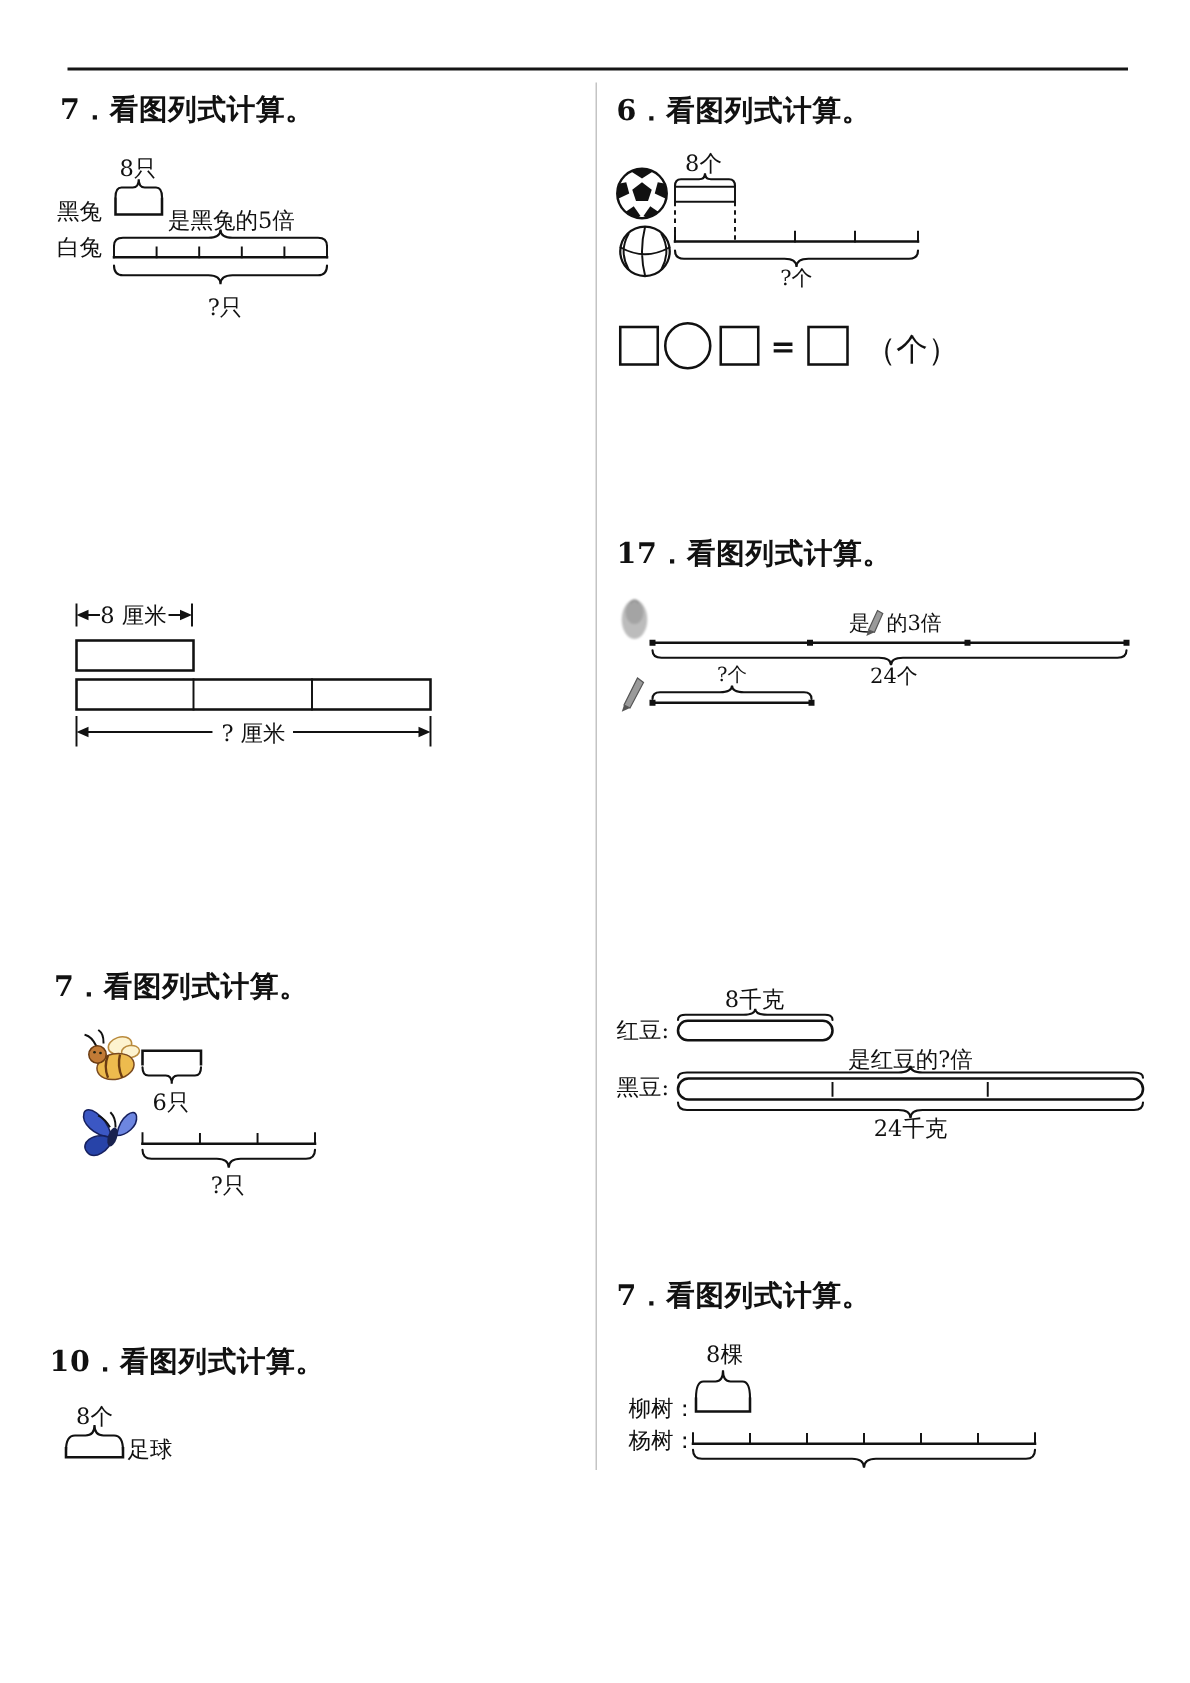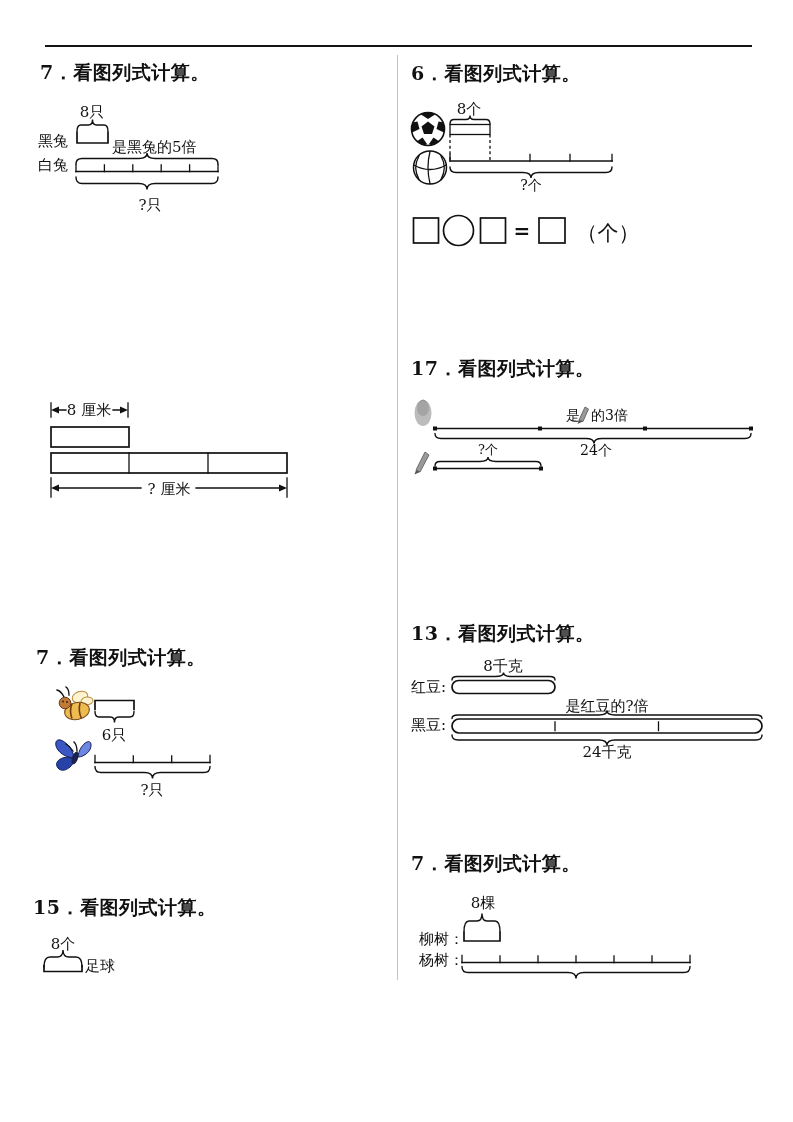--- a/index.html
+++ b/index.html
@@ -21,24 +21,23 @@
 </head>
 <body>
 
 <div class="page">
 
   <div class="top-rule"></div>
   <div class="col-divider"></div>
 
   <div class="title" style="left:40px;top:60px">7．看图列式计算。</div>
   <div class="title" style="left:36px;top:645px">7．看图列式计算。</div>
-  <div class="title" style="left:33px;top:895px">15．看图列式计算。</div>
+  <div class="title" style="left:33px;top:895px">10．看图列式计算。</div>
   <div class="title" style="left:411px;top:61px">6．看图列式计算。</div>
   <div class="title" style="left:411px;top:356px">17．看图列式计算。</div>
-  <div class="title" style="left:411px;top:621px">13．看图列式计算。</div>
   <div class="title" style="left:411px;top:851px">7．看图列式计算。</div>
 
   <svg class="diagram-layer" width="793" height="1122" viewBox="0 0 793 1122">
 
     <defs>
       <clipPath id="cpSoccer">
           <circle cx="428" cy="129" r="16.5"></circle>
         </clipPath>
     </defs>
 

